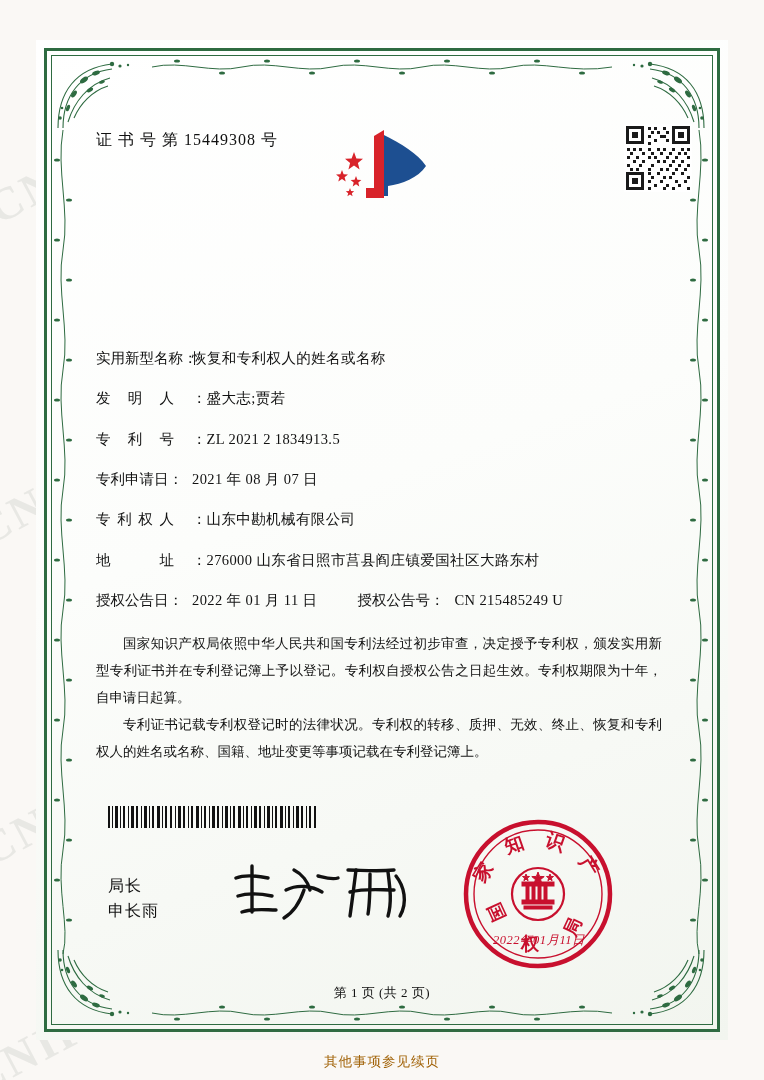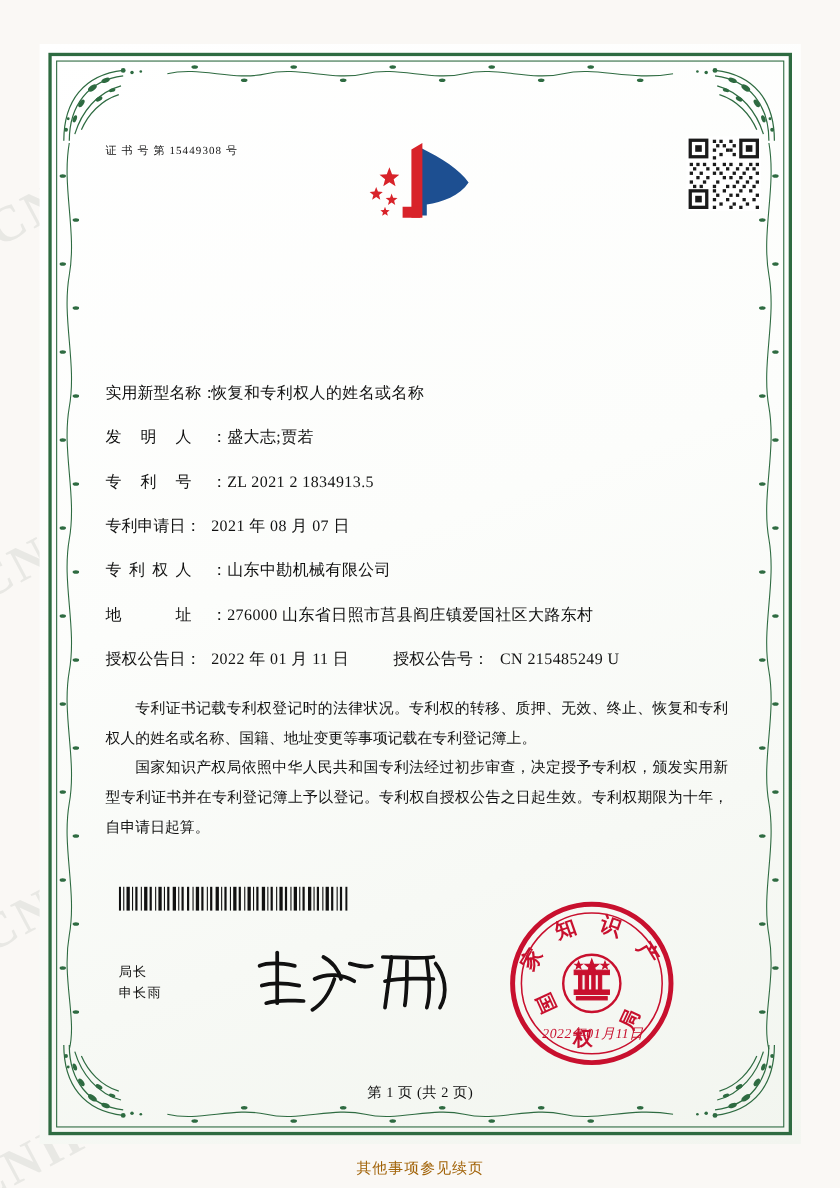--- a/index.html
+++ b/index.html
@@ -91,21 +91,21 @@
   }
   .vine.left  { left: 54px;  top: 130px; width: 18px; height: 824px; }
   .vine.right { left: 690px; top: 130px; width: 18px; height: 824px; }
   .vine.top   { left: 152px; top: 58px;  width: 460px; height: 18px; }
   .vine.bottom{ left: 152px; top: 1004px; width: 460px; height: 18px; }
 
   
   .cert-no {
     position: absolute;
     left: 96px; top: 130px;
-    font-size: 10px;
+    font-size: 16px;
     letter-spacing: 1px;
     color: #111;
   }
   .qr {
     position: absolute;
     right: 72px; top: 124px;
     width: 68px; height: 68px;
     background: #fff;
   }
   .qr svg { display: block; }
@@ -188,21 +188,21 @@
   .barcode {
     position: absolute;
     left: 108px; top: 806px;
     width: 208px; height: 22px;
   }
 
   
   .sig-block {
     position: absolute;
     left: 108px; top: 874px;
-    font-size: 12px;
+    font-size: 16px;
     line-height: 1.55;
     letter-spacing: 1px;
     color: #111;
   }
   .sig-script {
     position: absolute;
     left: 228px; top: 856px;
     width: 190px; height: 70px;
   }
 
@@ -591,22 +591,22 @@
     </div>
     <div class="field-row two-col">
       <span class="field-label">授权公告日：</span>
       <span class="field-value">2022 年 01 月 11 日</span>
       <span class="field-sub-label">授权公告号：</span>
       <span class="field-sub-value">CN 215485249 U</span>
     </div>
   </div>
 
   <div class="body-text">
+    <p>国家知识产权局依照中华人民共和国专利法经过初步审查，决定授予专利权，颁发实用新型专利证书并在专利登记簿上予以登记。专利权自授权公告之日起生效。专利权期限为十年，自申请日起算。</p>
     <p>专利证书记载专利权登记时的法律状况。专利权的转移、质押、无效、终止、恢复和专利权人的姓名或名称、国籍、地址变更等事项记载在专利登记簿上。</p>
-    <p>国家知识产权局依照中华人民共和国专利法经过初步审查，决定授予专利权，颁发实用新型专利证书并在专利登记簿上予以登记。专利权自授权公告之日起生效。专利权期限为十年，自申请日起算。</p>
   </div>
 
   <div class="barcode">
     <svg width="208" height="22" viewBox="0 0 208 22">
       <g fill="#111">
         <rect x="0" y="0" width="2" height="22"></rect>
           <rect x="4" y="0" width="1" height="22"></rect>
         <rect x="7" y="0" width="3" height="22"></rect>
           <rect x="12" y="0" width="1" height="22"></rect>
         <rect x="15" y="0" width="2" height="22"></rect>

